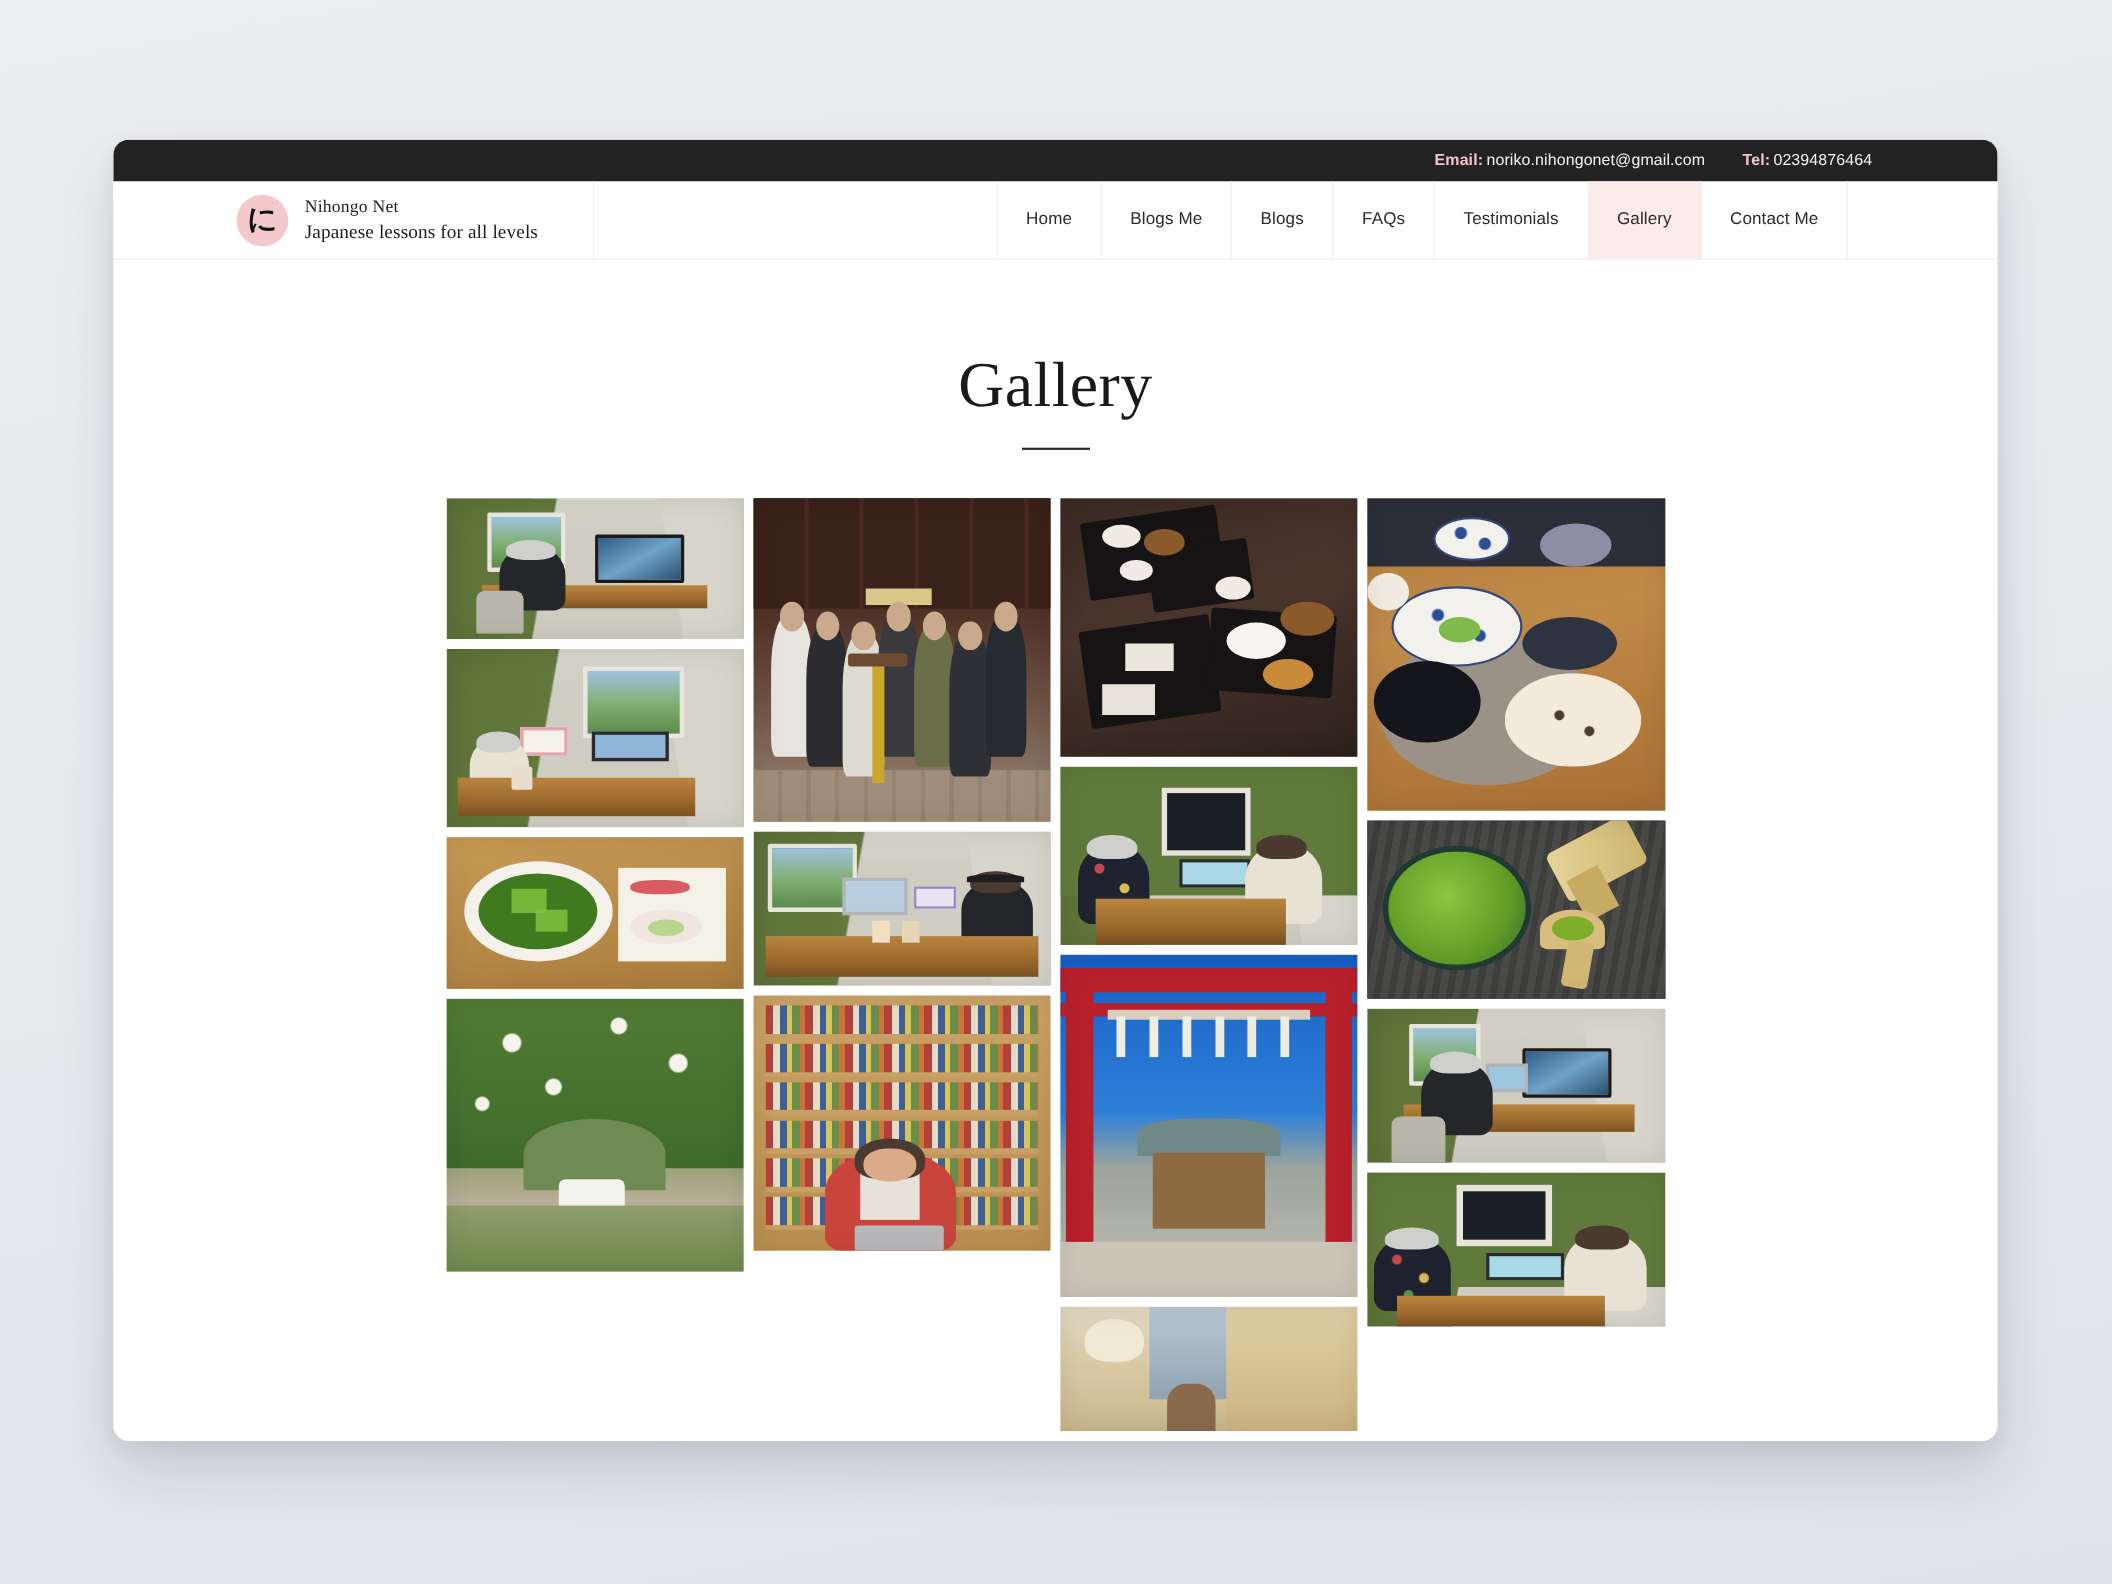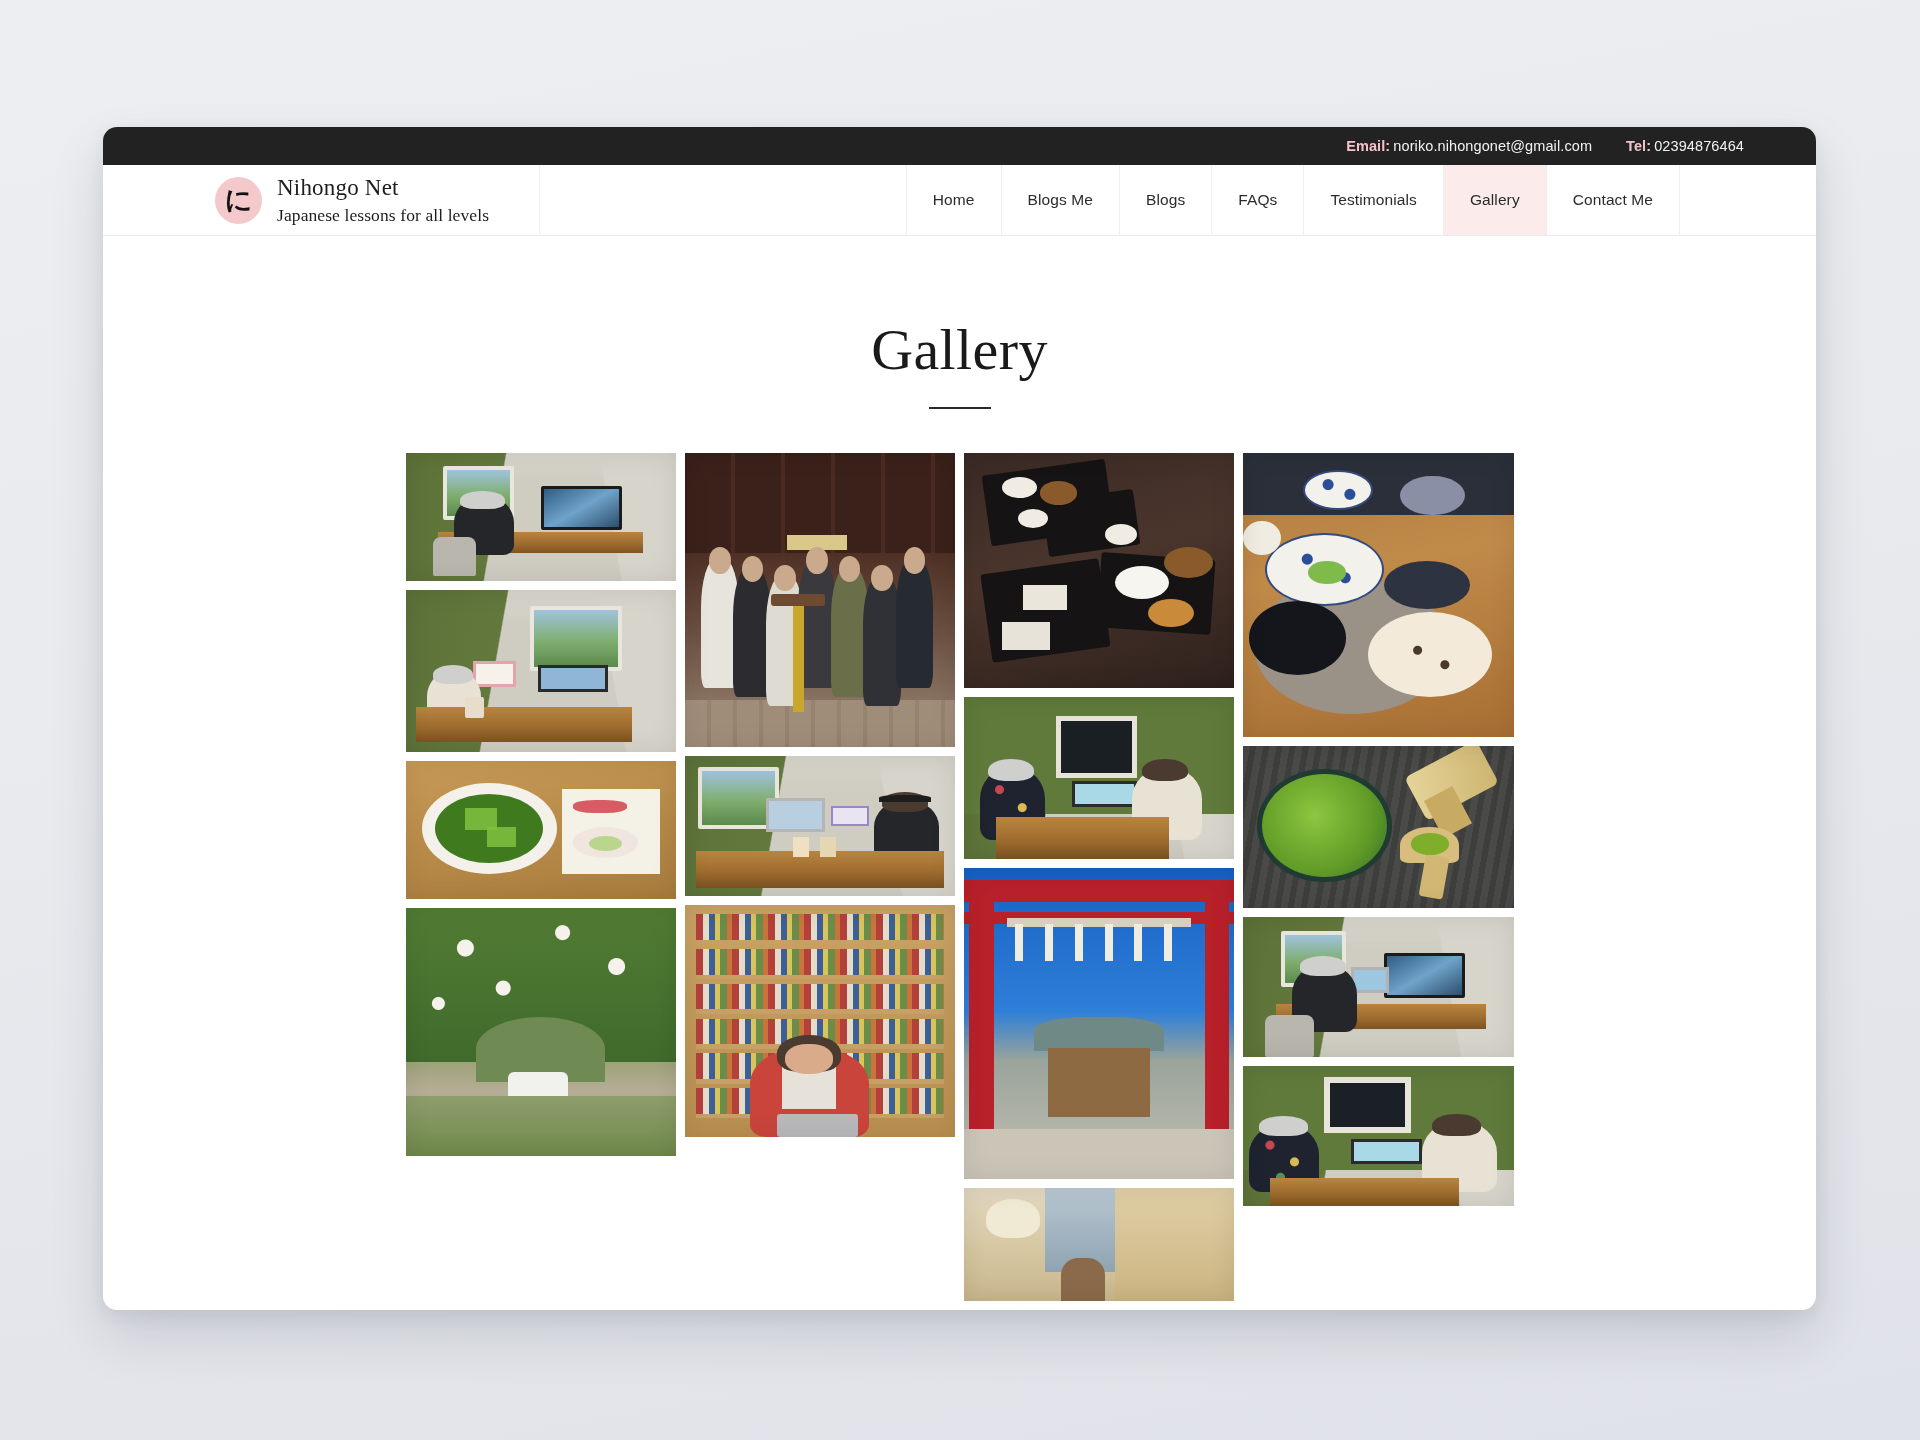--- a/index.html
+++ b/index.html
@@ -32,21 +32,21 @@
                 0 6px 18px rgba(38, 44, 60, 0.07);
   }
 
   
   .topbar {
     height: 38px;
     background: #222222;
     display: flex;
     align-items: center;
     justify-content: flex-end;
-    padding-right: 72px;
+    padding-right: 114px;
     gap: 34px;
   }
   .topbar-item {
     color: #f2f2f2;
     font-size: 14.5px;
     letter-spacing: 0.1px;
     white-space: nowrap;
   }
   .topbar-label {
     color: #f4c2c8;
@@ -87,21 +87,21 @@
     color: #121212;
     line-height: 1;
     font-weight: 600;
     transform: translateY(-1px);
   }
   .brand-text {
     font-family: "Liberation Serif", serif;
     color: #1d1d1d;
     line-height: 1.32;
   }
-  .brand-title { font-size: 23px; letter-spacing: 0.2px; }
+  .brand-title { font-size: 16px; letter-spacing: 0.2px; }
   .brand-sub { font-size: 17.5px; letter-spacing: 0.1px; }
 
   .nav-spacer { flex: 1 1 auto; border-right: 1px solid #f0eeee; }
 
   .nav {
     display: flex;
     align-items: stretch;
     flex: none;
   }
   .nav-item {

